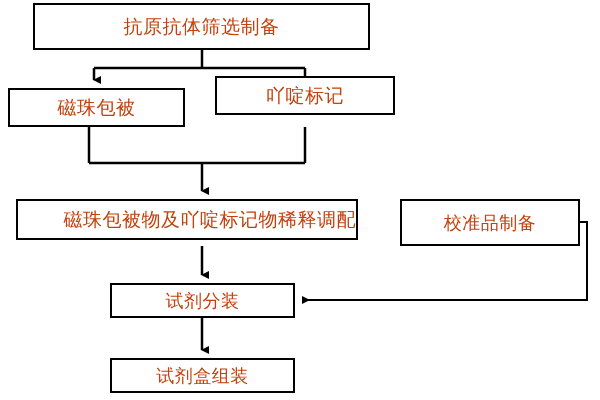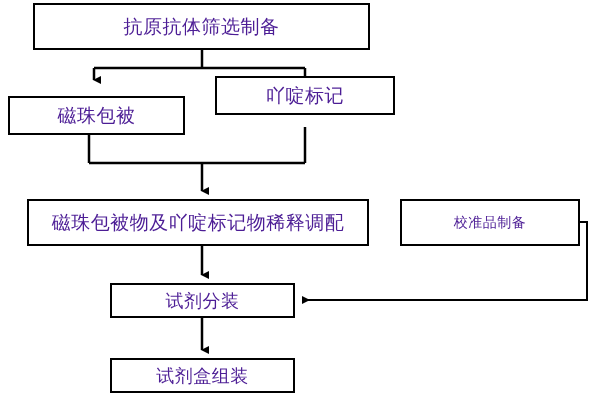--- a/index.html
+++ b/index.html
@@ -30,39 +30,39 @@
     box-sizing: border-box;
     background: #ffffff;
     border: 2px solid #000000;
     display: flex;
     align-items: center;
     justify-content: center;
     z-index: 2;
   }
   .node-label {
     font-family: "Liberation Serif", "DejaVu Serif", serif;
-    color: #4c1d95;
+    color: #c2410c;
     line-height: 1;
     white-space: nowrap;
     letter-spacing: 0.5px;
   }
   
   #node-screening   { left: 33px;  top: 3px;   width: 337px; height: 47px; }
-  #node-beadcoat    { left: 8px;   top: 96px;  width: 177px; height: 39px; }
+  #node-beadcoat    { left: 8px;   top: 88px;  width: 177px; height: 39px; }
   #node-acridinium  { left: 215px; top: 76px;  width: 180px; height: 39px; }
-  #node-dilution    { left: 27px;  top: 199px; width: 342px; height: 47px; }
+  #node-dilution    { left: 16px;  top: 199px; width: 342px; height: 41px; justify-content: flex-end; }
   #node-calibrator  { left: 400px; top: 199px; width: 180px; height: 47px; }
   #node-dispensing  { left: 110px; top: 283px; width: 185px; height: 35px; text-align: right; }
   #node-assembly    { left: 110px; top: 358px; width: 185px; height: 35px; }
 
   #node-screening   .node-label { font-size: 19px; }
   #node-beadcoat    .node-label { font-size: 19px; }
   #node-acridinium  .node-label { font-size: 19px; }
   #node-dilution    .node-label { font-size: 19px; }
-  #node-calibrator  .node-label { font-size: 14px; }
+  #node-calibrator  .node-label { font-size: 18px; }
   #node-dispensing  .node-label { font-size: 18px; }
   #node-assembly    .node-label { font-size: 18px; }
 </style>
 </head>
 <body>
 
 <div id="flowchart-canvas">
 
   <svg id="flow-svg" viewBox="0 0 600 400" xmlns="http://www.w3.org/2000/svg">
     <defs>

